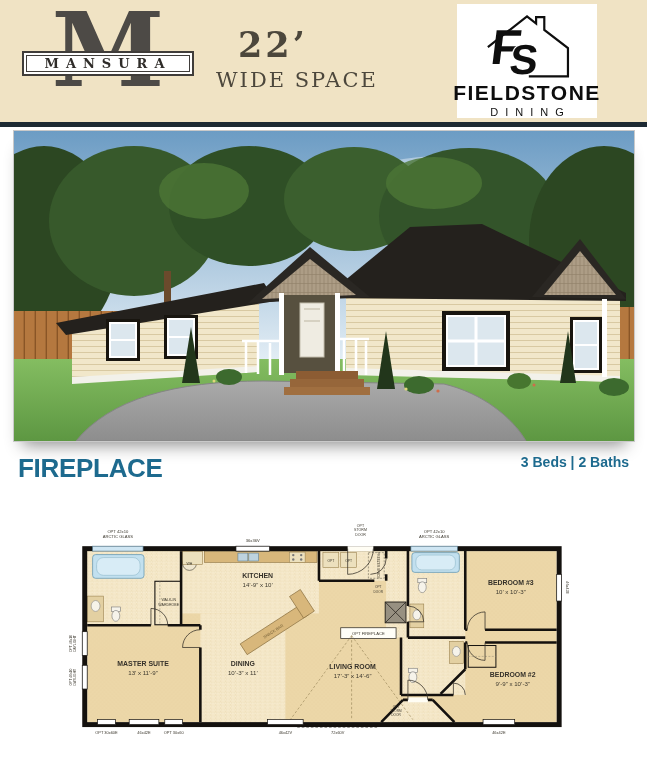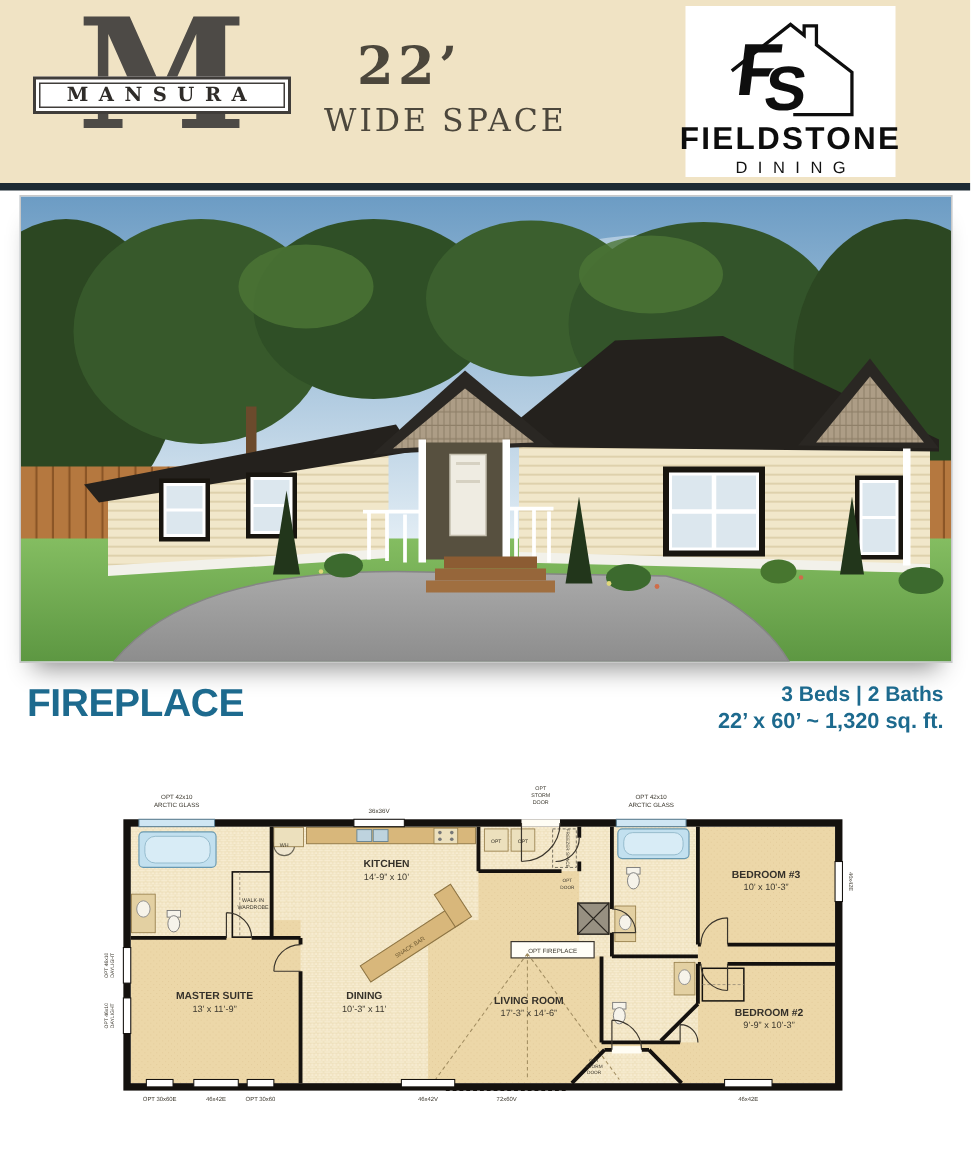--- a/index.html
+++ b/index.html
@@ -178,21 +178,20 @@
       </g>
     </svg>
   </div>
 
   <div class="titles">
     <div>
       <div class="model-name">FIREPLACE</div>
     </div>
     <div class="specs">
       <div class="l1">3 Beds  |  2 Baths</div>
-      <div class="l2">22’ x 60’ ~ 1,320 sq. ft.</div>
     </div>
   </div>
 
   <div class="plan">
     <svg viewBox="0 0 520 250">
       <defs>
         <pattern id="fpTile" width="5" height="3.4" patternUnits="userSpaceOnUse">
           <rect width="5" height="3.4" fill="#f7ecd1"></rect>
           <path d="M0 0 H5 M0 1.7 H5 M2.5 0 V1.7 M1.2 1.7 V3.4 M3.7 1.7 V3.4" stroke="#e6d2a6" stroke-width="0.35"></path>
         </pattern>

